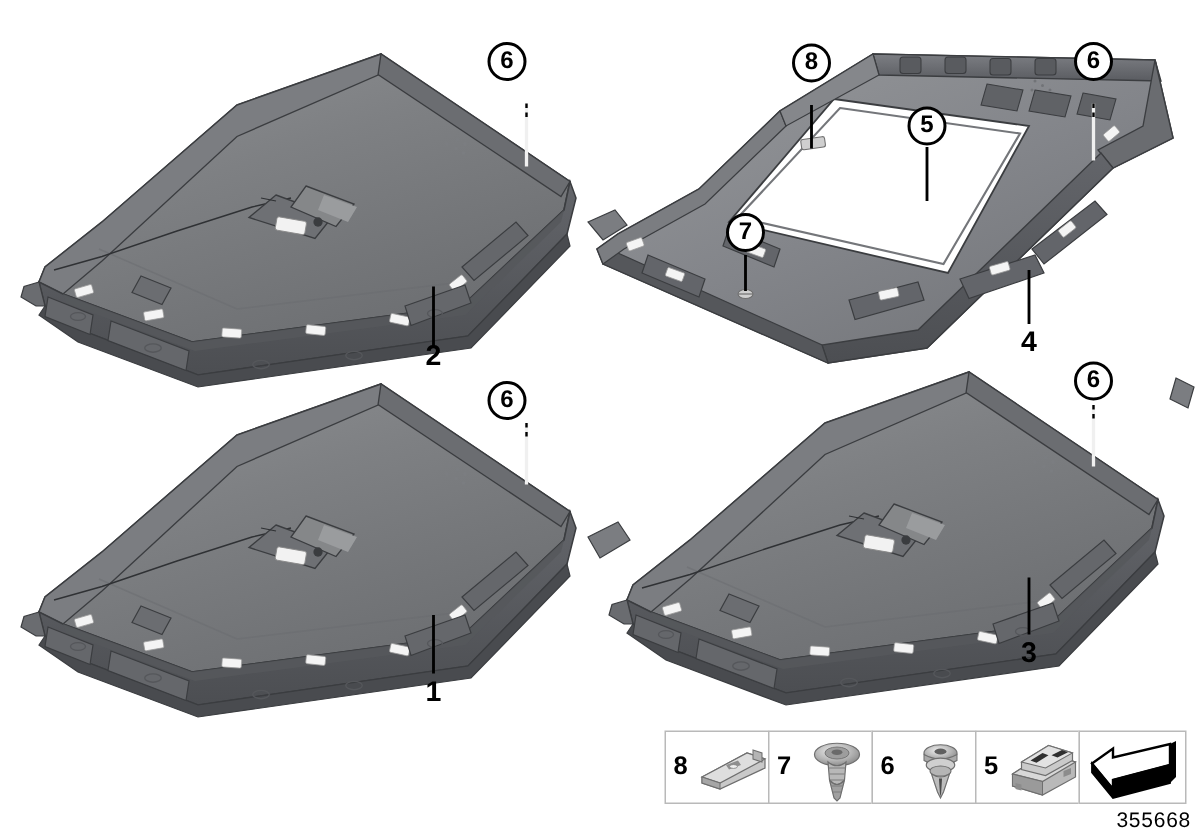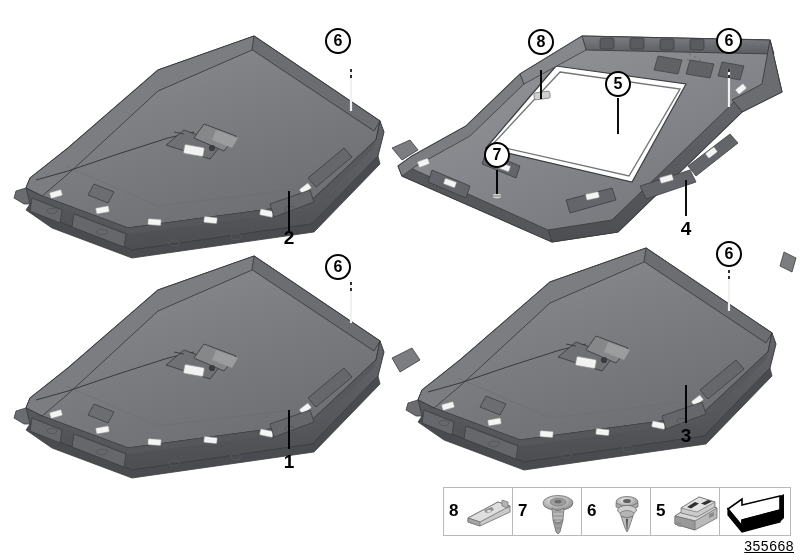--- a/index.html
+++ b/index.html
@@ -90,21 +90,20 @@
   .legend-cell.arrow-cell .legend-art { left: 2px; width: 68px; }
 
   #diagnum {
     position: absolute;
     right: 6px;
     top: 538px;
     font-size: 14px;
     color: #000;
     font-family: "Liberation Sans", sans-serif;
     letter-spacing: 0.5px;
-    text-decoration: underline;
   }
 </style>
 </head>
 <body>
 
 <div id="canvas">
 
   <svg class="layer" viewBox="0 0 800 560" xmlns="http://www.w3.org/2000/svg">
     <defs>
       <linearGradient id="gSurf" x1="0" y1="0" x2="0.6" y2="1">

